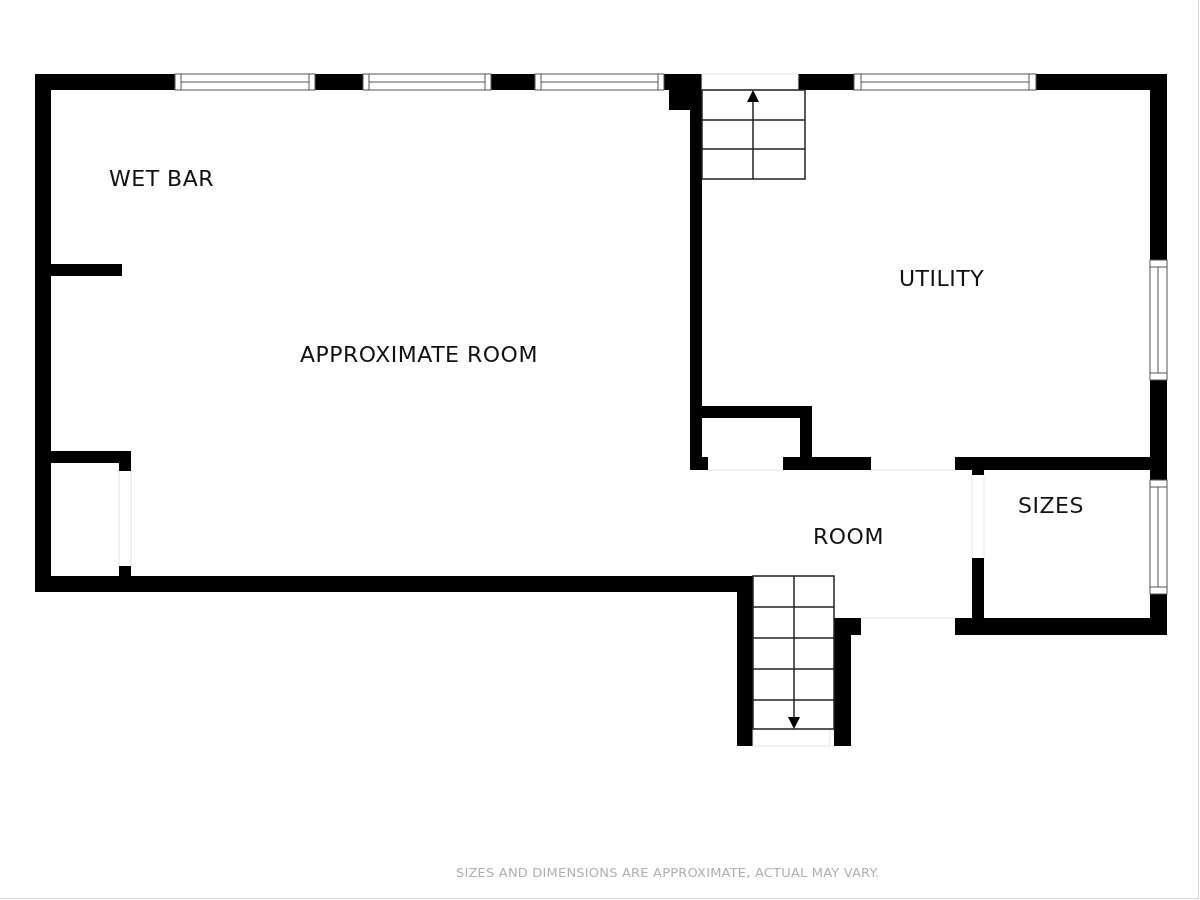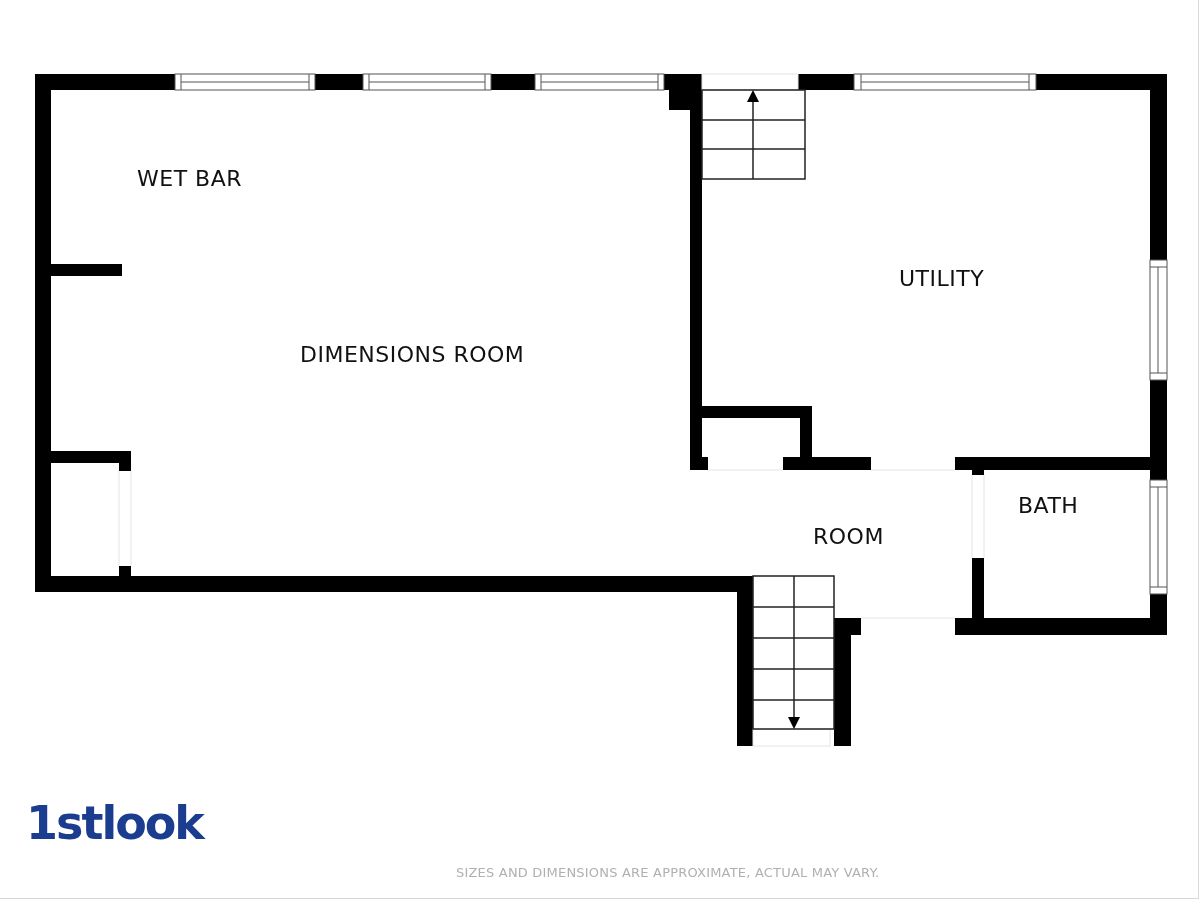--- a/index.html
+++ b/index.html
@@ -133,23 +133,22 @@
     <rect x="753" y="576" width="81" height="153"></rect>
     <line x1="753" y1="607" x2="834" y2="607"></line>
     <line x1="753" y1="638" x2="834" y2="638"></line>
     <line x1="753" y1="669" x2="834" y2="669"></line>
     <line x1="753" y1="700" x2="834" y2="700"></line>
     <line x1="794" y1="576" x2="794" y2="718"></line>
     <polygon points="794,729 788,717 800,717" fill="#000" stroke="none"></polygon>
   </g>
 </svg>
 
-<div class="room-label" style="left:137px; top:166px;text-align:center;">WET BAR</div>
-<div class="room-label" style="left:300px; top:342px;">DIMENSIONS ROOM</div>
+<div class="room-label" style="left:109px; top:166px;text-align:center;">WET BAR</div>
+<div class="room-label" style="left:300px; top:342px;">APPROXIMATE ROOM</div>
 <div class="room-label" style="left:899px; top:266px;">UTILITY</div>
 <div class="room-label" style="left:813px; top:524px;">ROOM</div>
-<div class="room-label" style="left:1018px; top:493px;">BATH</div>
+<div class="room-label" style="left:1018px; top:493px;">SIZES</div>
 
 <div class="logo">
-  <div class="logo-top">1stlook</div>
 </div>
 
 <div class="disclaimer">SIZES AND DIMENSIONS ARE APPROXIMATE, ACTUAL MAY VARY.</div>
 
 </body></html>

